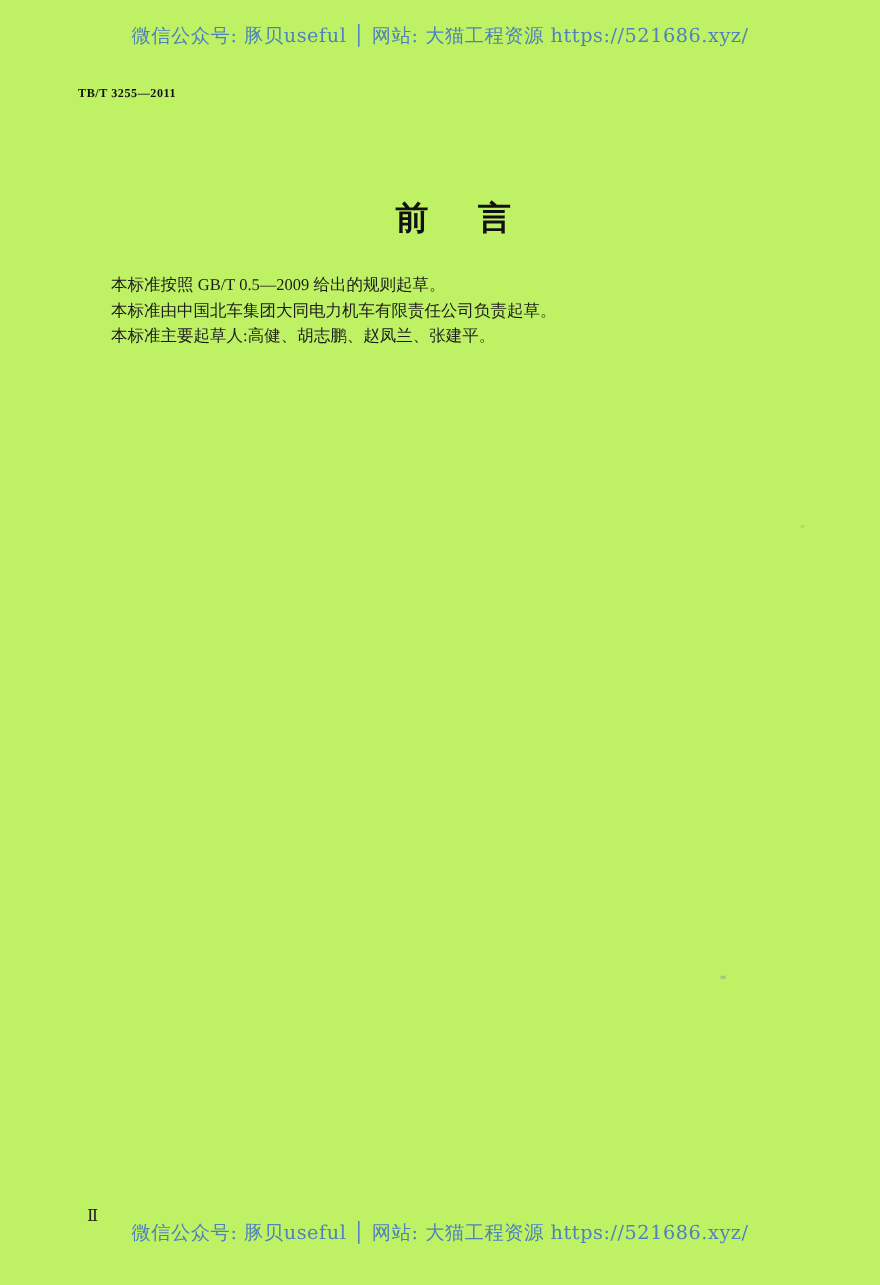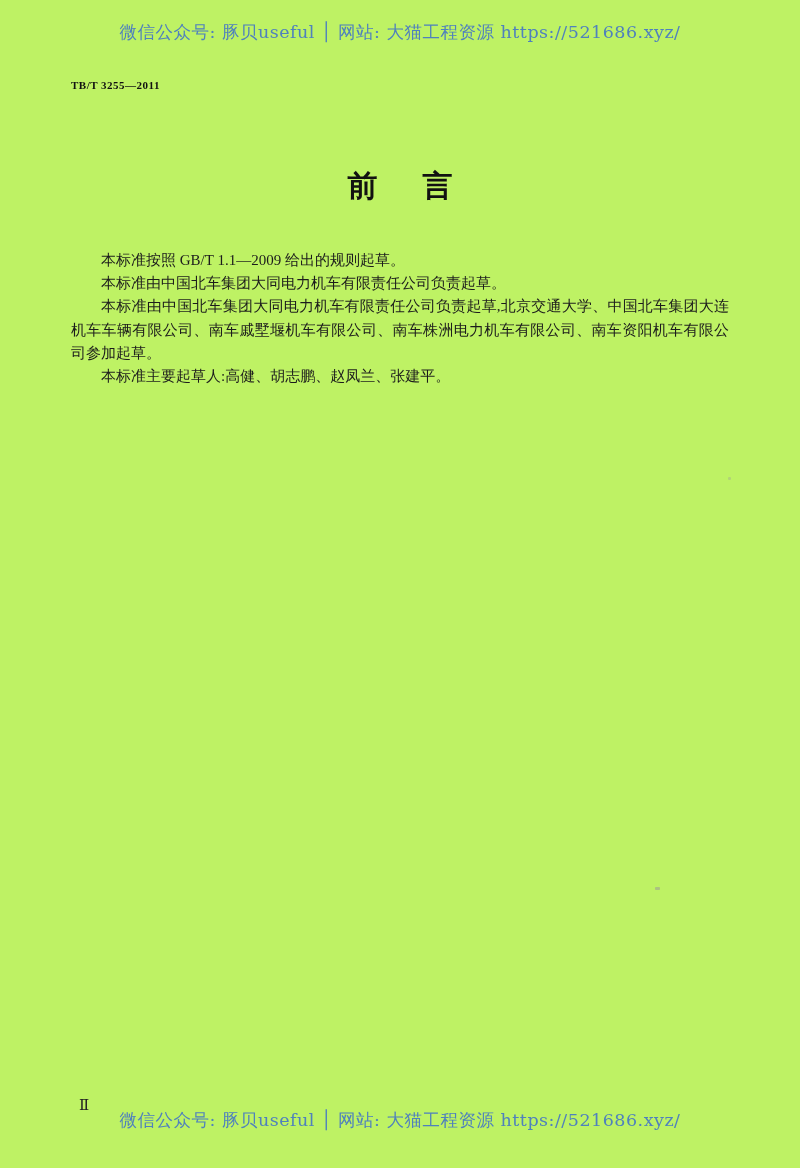--- a/index.html
+++ b/index.html
@@ -42,21 +42,21 @@
     letter-spacing: 0.5px;
     color: #111;
   }
 
   
   .fw-title {
     position: absolute;
     top: 166px;
     left: 72px;
     width: 656px;
-    margin: 0;
+    margin: 12px;
     text-align: center;
     font-family: "Liberation Sans", "DejaVu Sans", sans-serif;
     font-weight: bold;
     font-size: 30px;
     color: #111;
     letter-spacing: 45px;
     text-indent: 45px;
     white-space: nowrap;
   }
 
@@ -101,23 +101,22 @@
 
 <div class="page">
 
   <div class="watermark top" style="color: rgb(79, 129, 189);">微信公众号: 豚贝useful │ 网站: 大猫工程资源 https://521686.xyz/</div>
 
   <div class="doc-number">TB/T 3255—2011</div>
 
   <h1 class="fw-title">前言</h1>
 
   <div class="body-text">
-    <p>本标准按照 GB/T 1.1—2009 给出的规则起草。</p>
+    <p>本标准按照 GB/T 0.5—2009 给出的规则起草。</p>
     <p>本标准由中国北车集团大同电力机车有限责任公司负责起草。</p>
-    <p>本标准由中国北车集团大同电力机车有限责任公司负责起草,北京交通大学、中国北车集团大连机车车辆有限公司、南车戚墅堰机车有限公司、南车株洲电力机车有限公司、南车资阳机车有限公司参加起草。</p>
     <p>本标准主要起草人:高健、胡志鹏、赵凤兰、张建平。</p>
   </div>
 
   <div class="speck speck-1"></div>
   <div class="speck speck-2"></div>
 
   <span class="page-num">Ⅱ</span>
 
   <div class="watermark bottom" style="color: rgb(79, 129, 189);">微信公众号: 豚贝useful │ 网站: 大猫工程资源 https://521686.xyz/</div>
 

